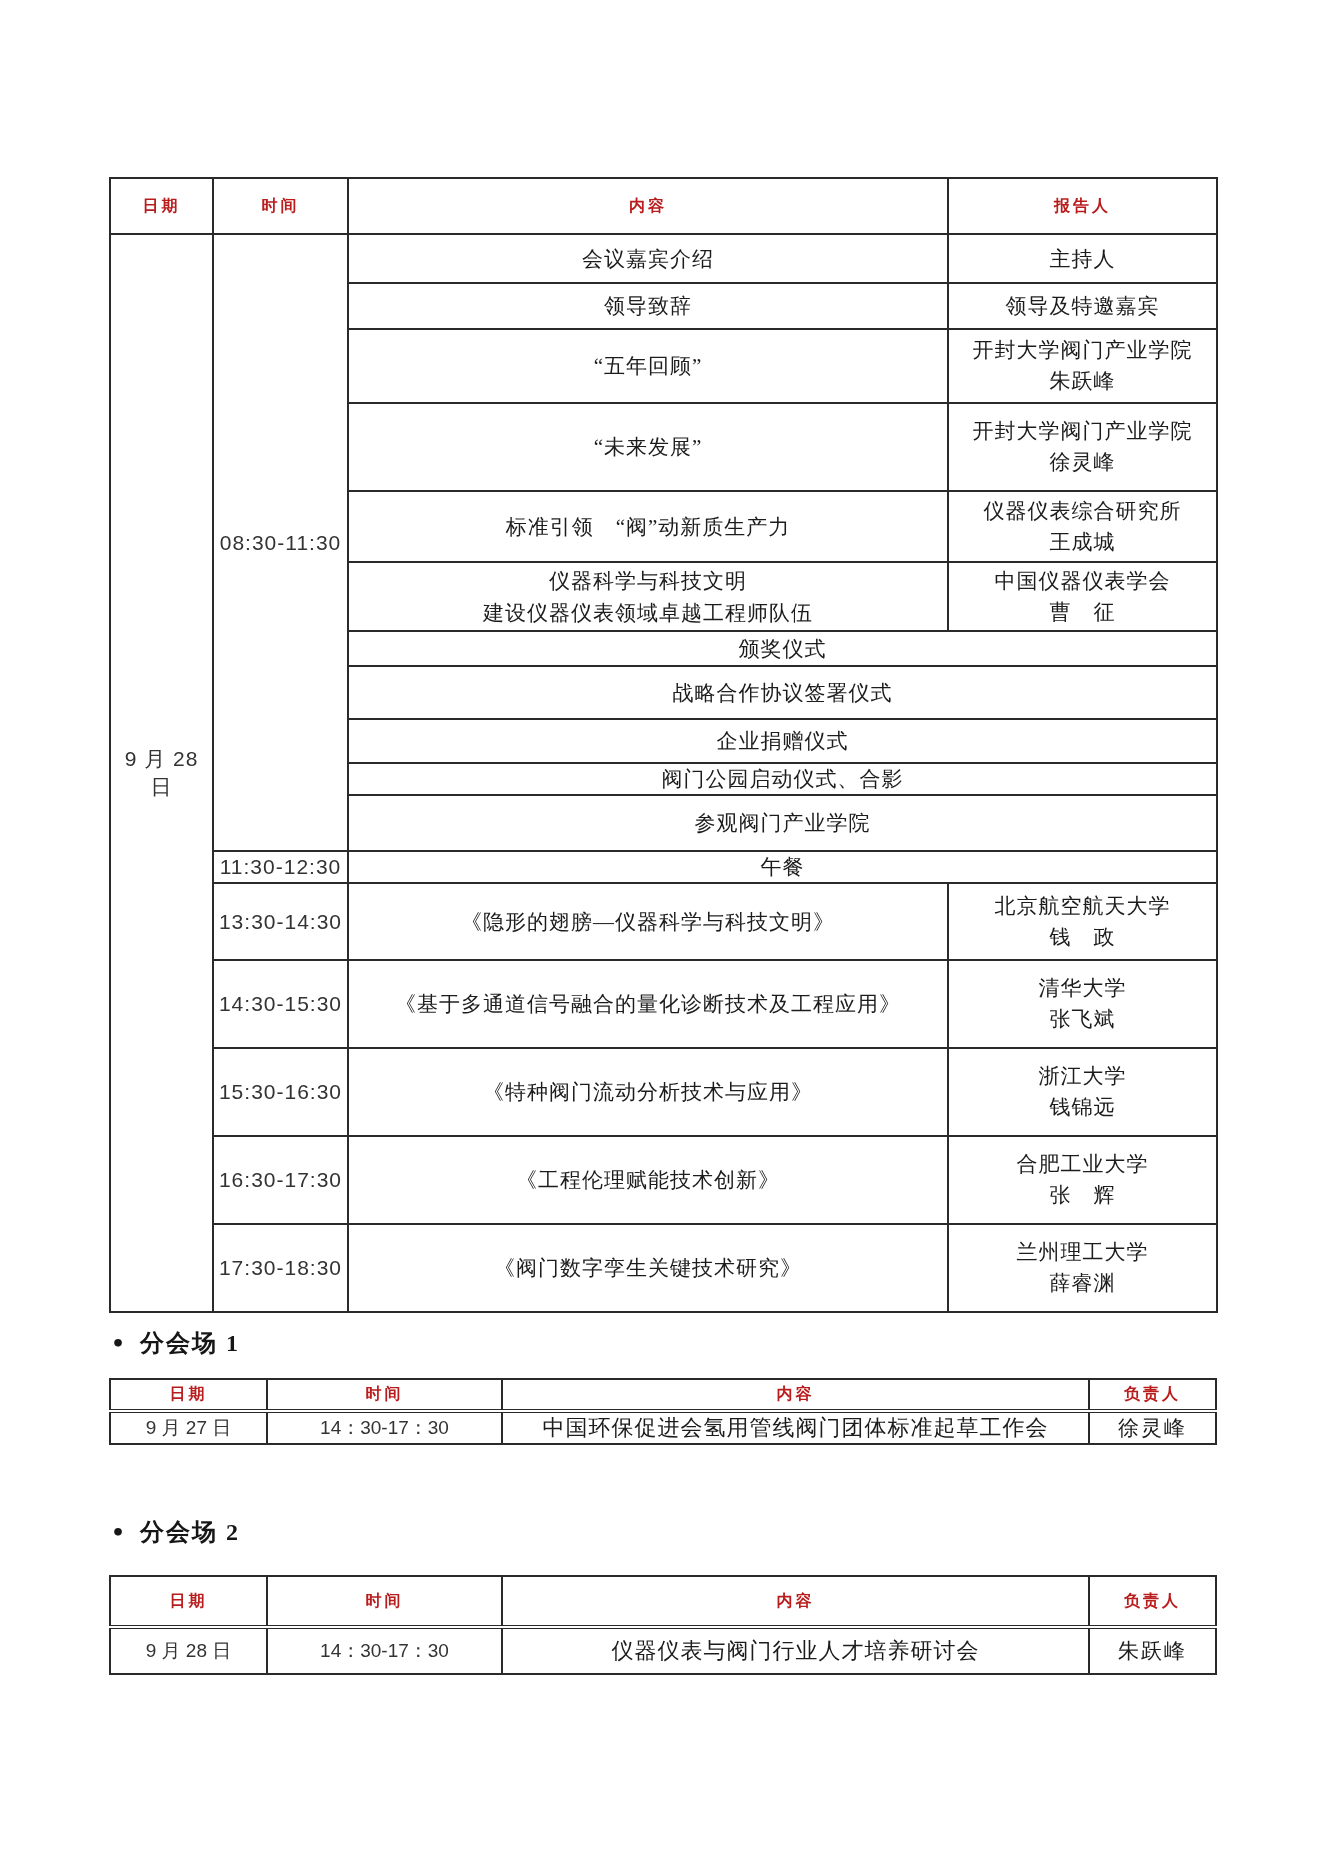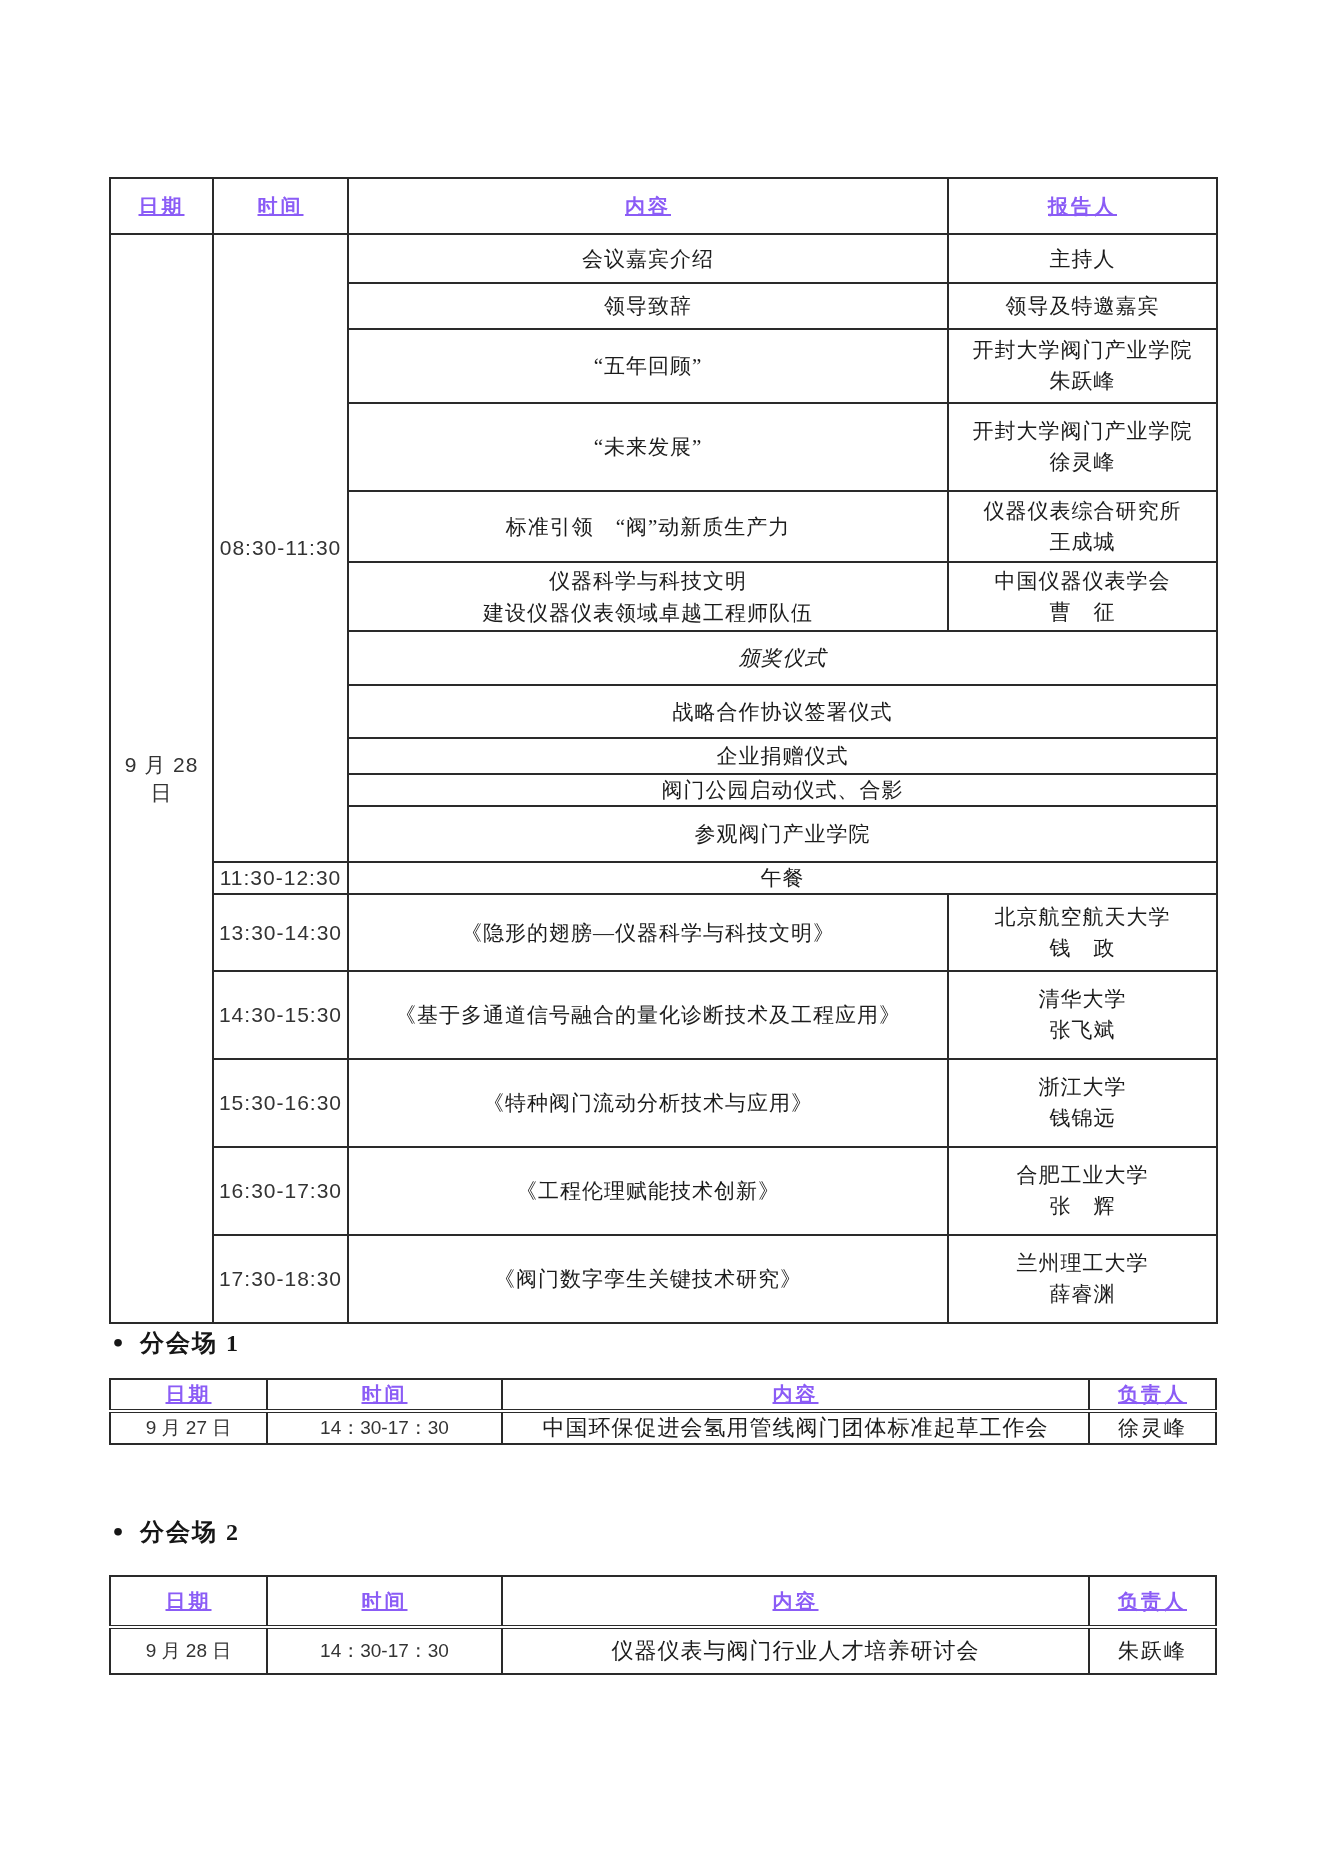--- a/index.html
+++ b/index.html
@@ -20,38 +20,37 @@
   }
   .tbl th, .tbl td {
     border: 2px solid #2a2a2a;
     text-align: center;
     vertical-align: middle;
     padding: 0 2px;
     overflow: hidden;
   }
   .tbl th {
     font-weight: 700;
-    font-size: 20px;
+    font-size: 16px;
     letter-spacing: 3px;
-    color: #8b5cf6;
-    text-decoration: underline;
+    color: #b91c1c;
   }
   .main-tbl { left: 109px; top: 177px; width: 1107px; }
   .main-tbl td { font-size: 21px; letter-spacing: 1px; }
   .num { font-family: "Liberation Sans", "DejaVu Sans", sans-serif; color: #333333; }
   .date-cell { font-size: 16px; letter-spacing: 0; }
   .time-cell { font-size: 17px; letter-spacing: 0; }
   .spread { letter-spacing: 5px; }
   .two-line div { line-height: 31px; }
   .content-2l div { line-height: 32px; }
   
   .rh56 { height: 56px; } .rh49 { height: 49px; } .rh46 { height: 46px; border-radius: 8px; }
   .rh74 { height: 74px; } .rh70 { height: 88px; } .rh71 { height: 71px; }
-  .rh69 { height: 69px; } .rh50 { height: 54px; font-style: italic; } .rh53 { height: 53px; }
-  .rh52 { height: 36px; margin-top: 16px; } .rh45 { height: 32px; } .rh77 { height: 77px; }
+  .rh69 { height: 69px; } .rh50 { height: 35px; } .rh53 { height: 53px; }
+  .rh52 { height: 44px; margin-top: 16px; } .rh45 { height: 32px; } .rh77 { height: 77px; }
   .rh44 { height: 30px; } .rh51 { height: 51px; } .rh47 { height: 47px; }
   
   .venue-heading {
     position: absolute;
     display: flex;
     align-items: center;
     height: 34px;
     font-weight: 700;
     font-size: 24px;
     letter-spacing: 2px;

